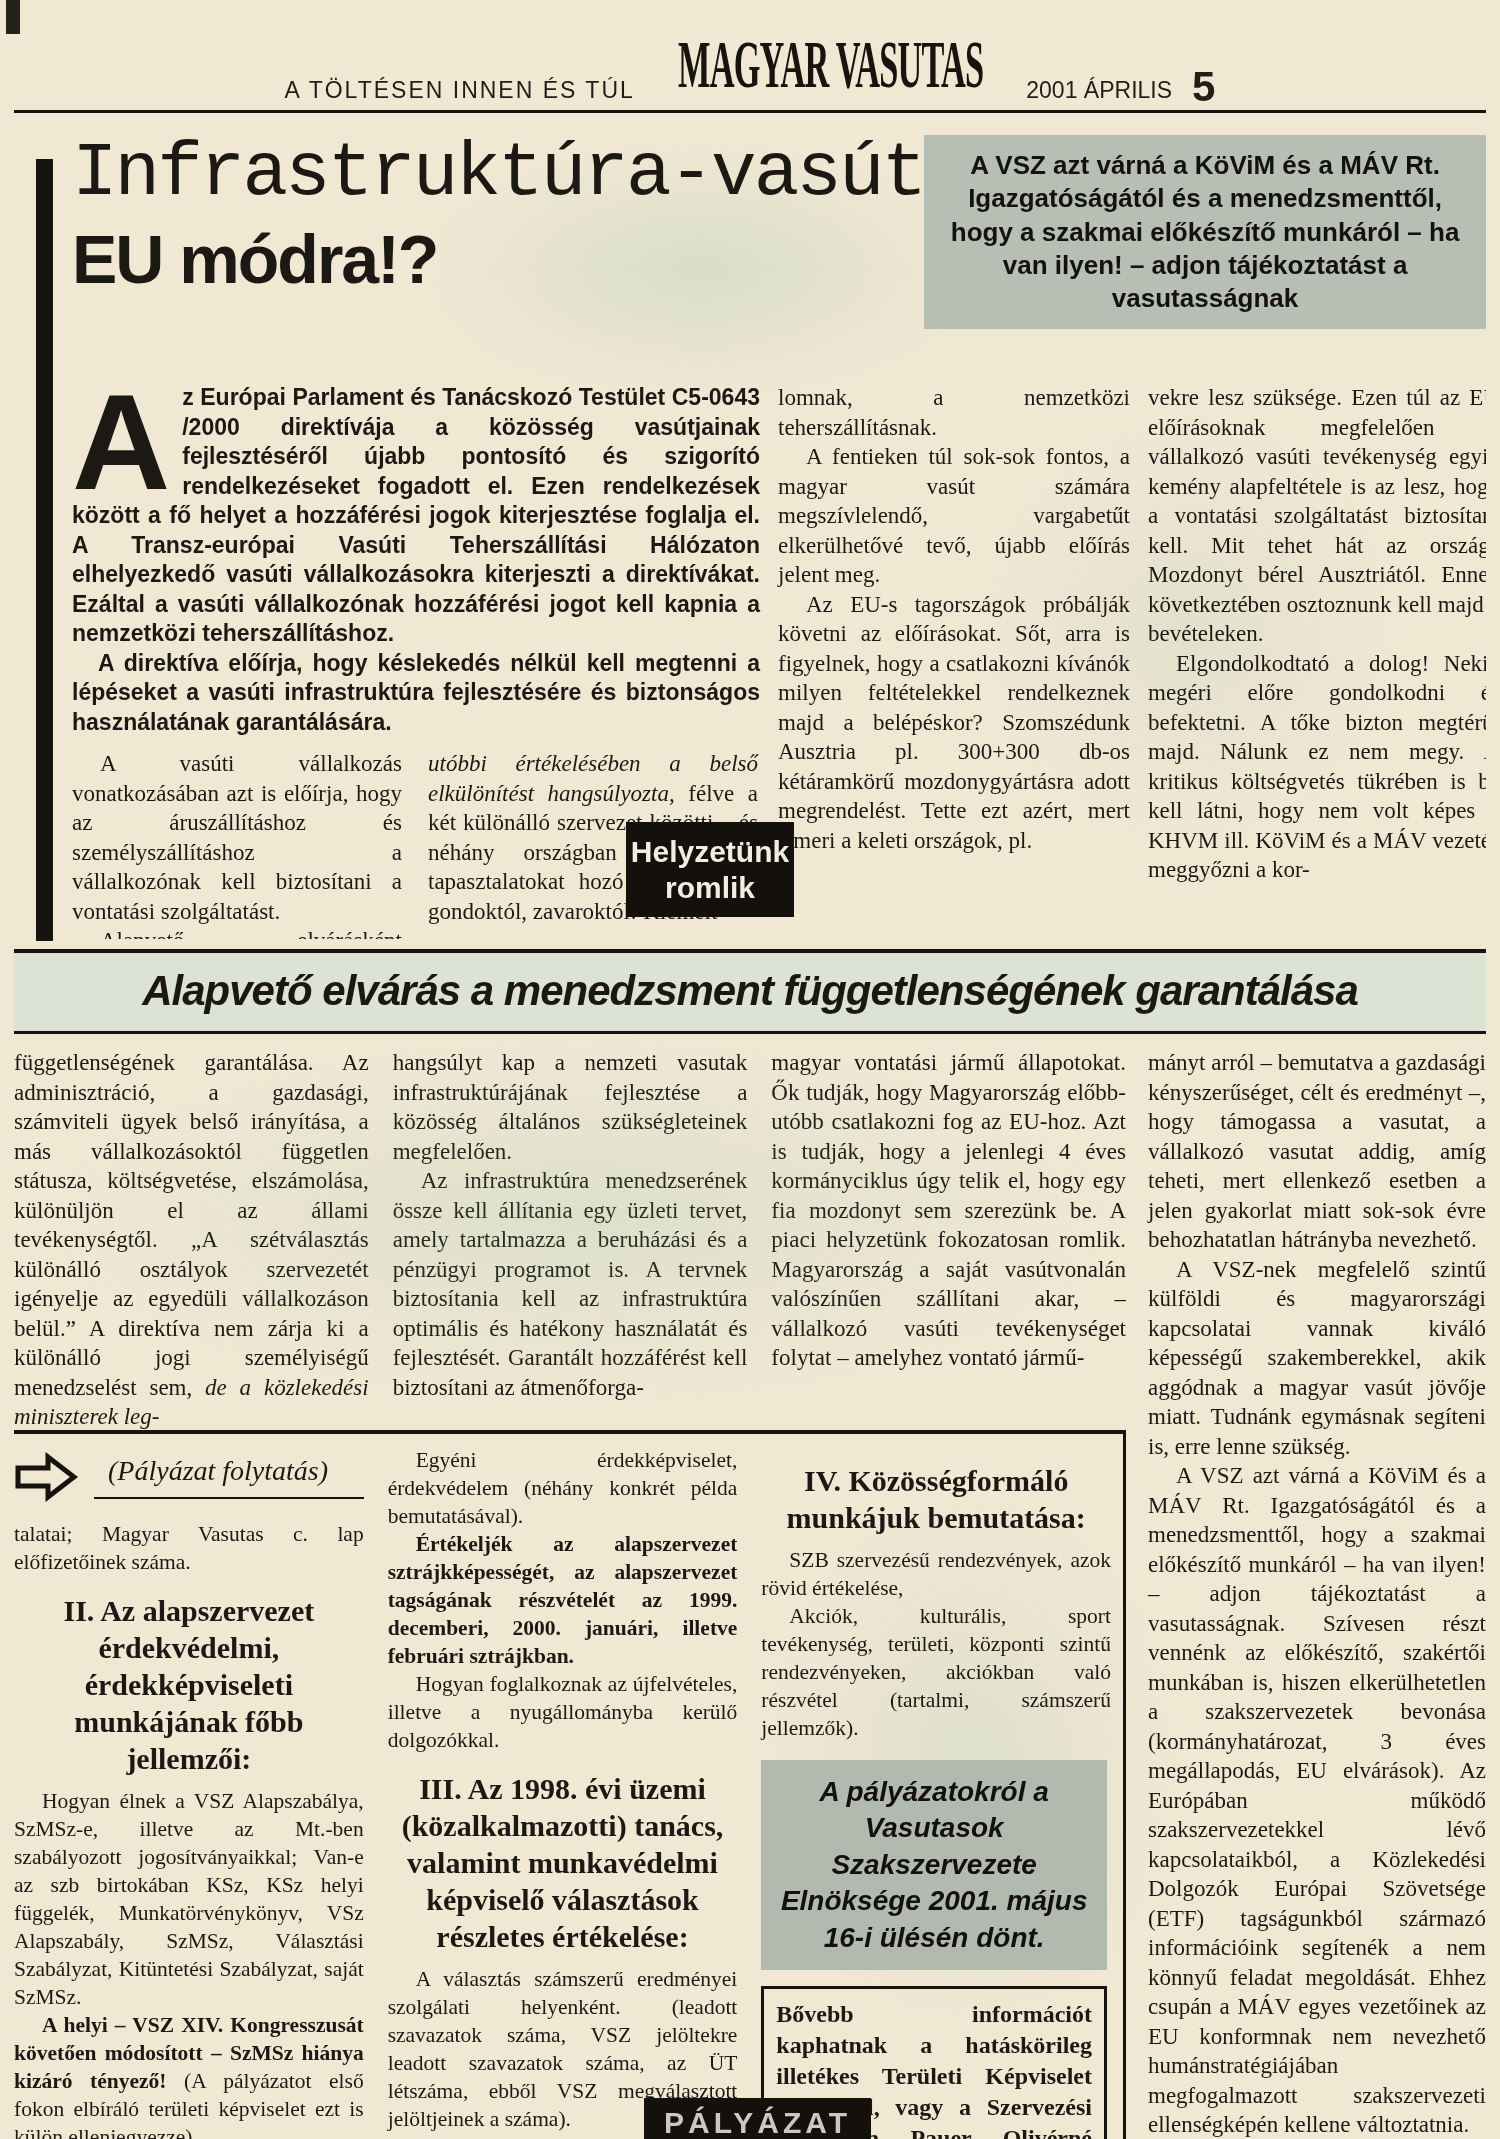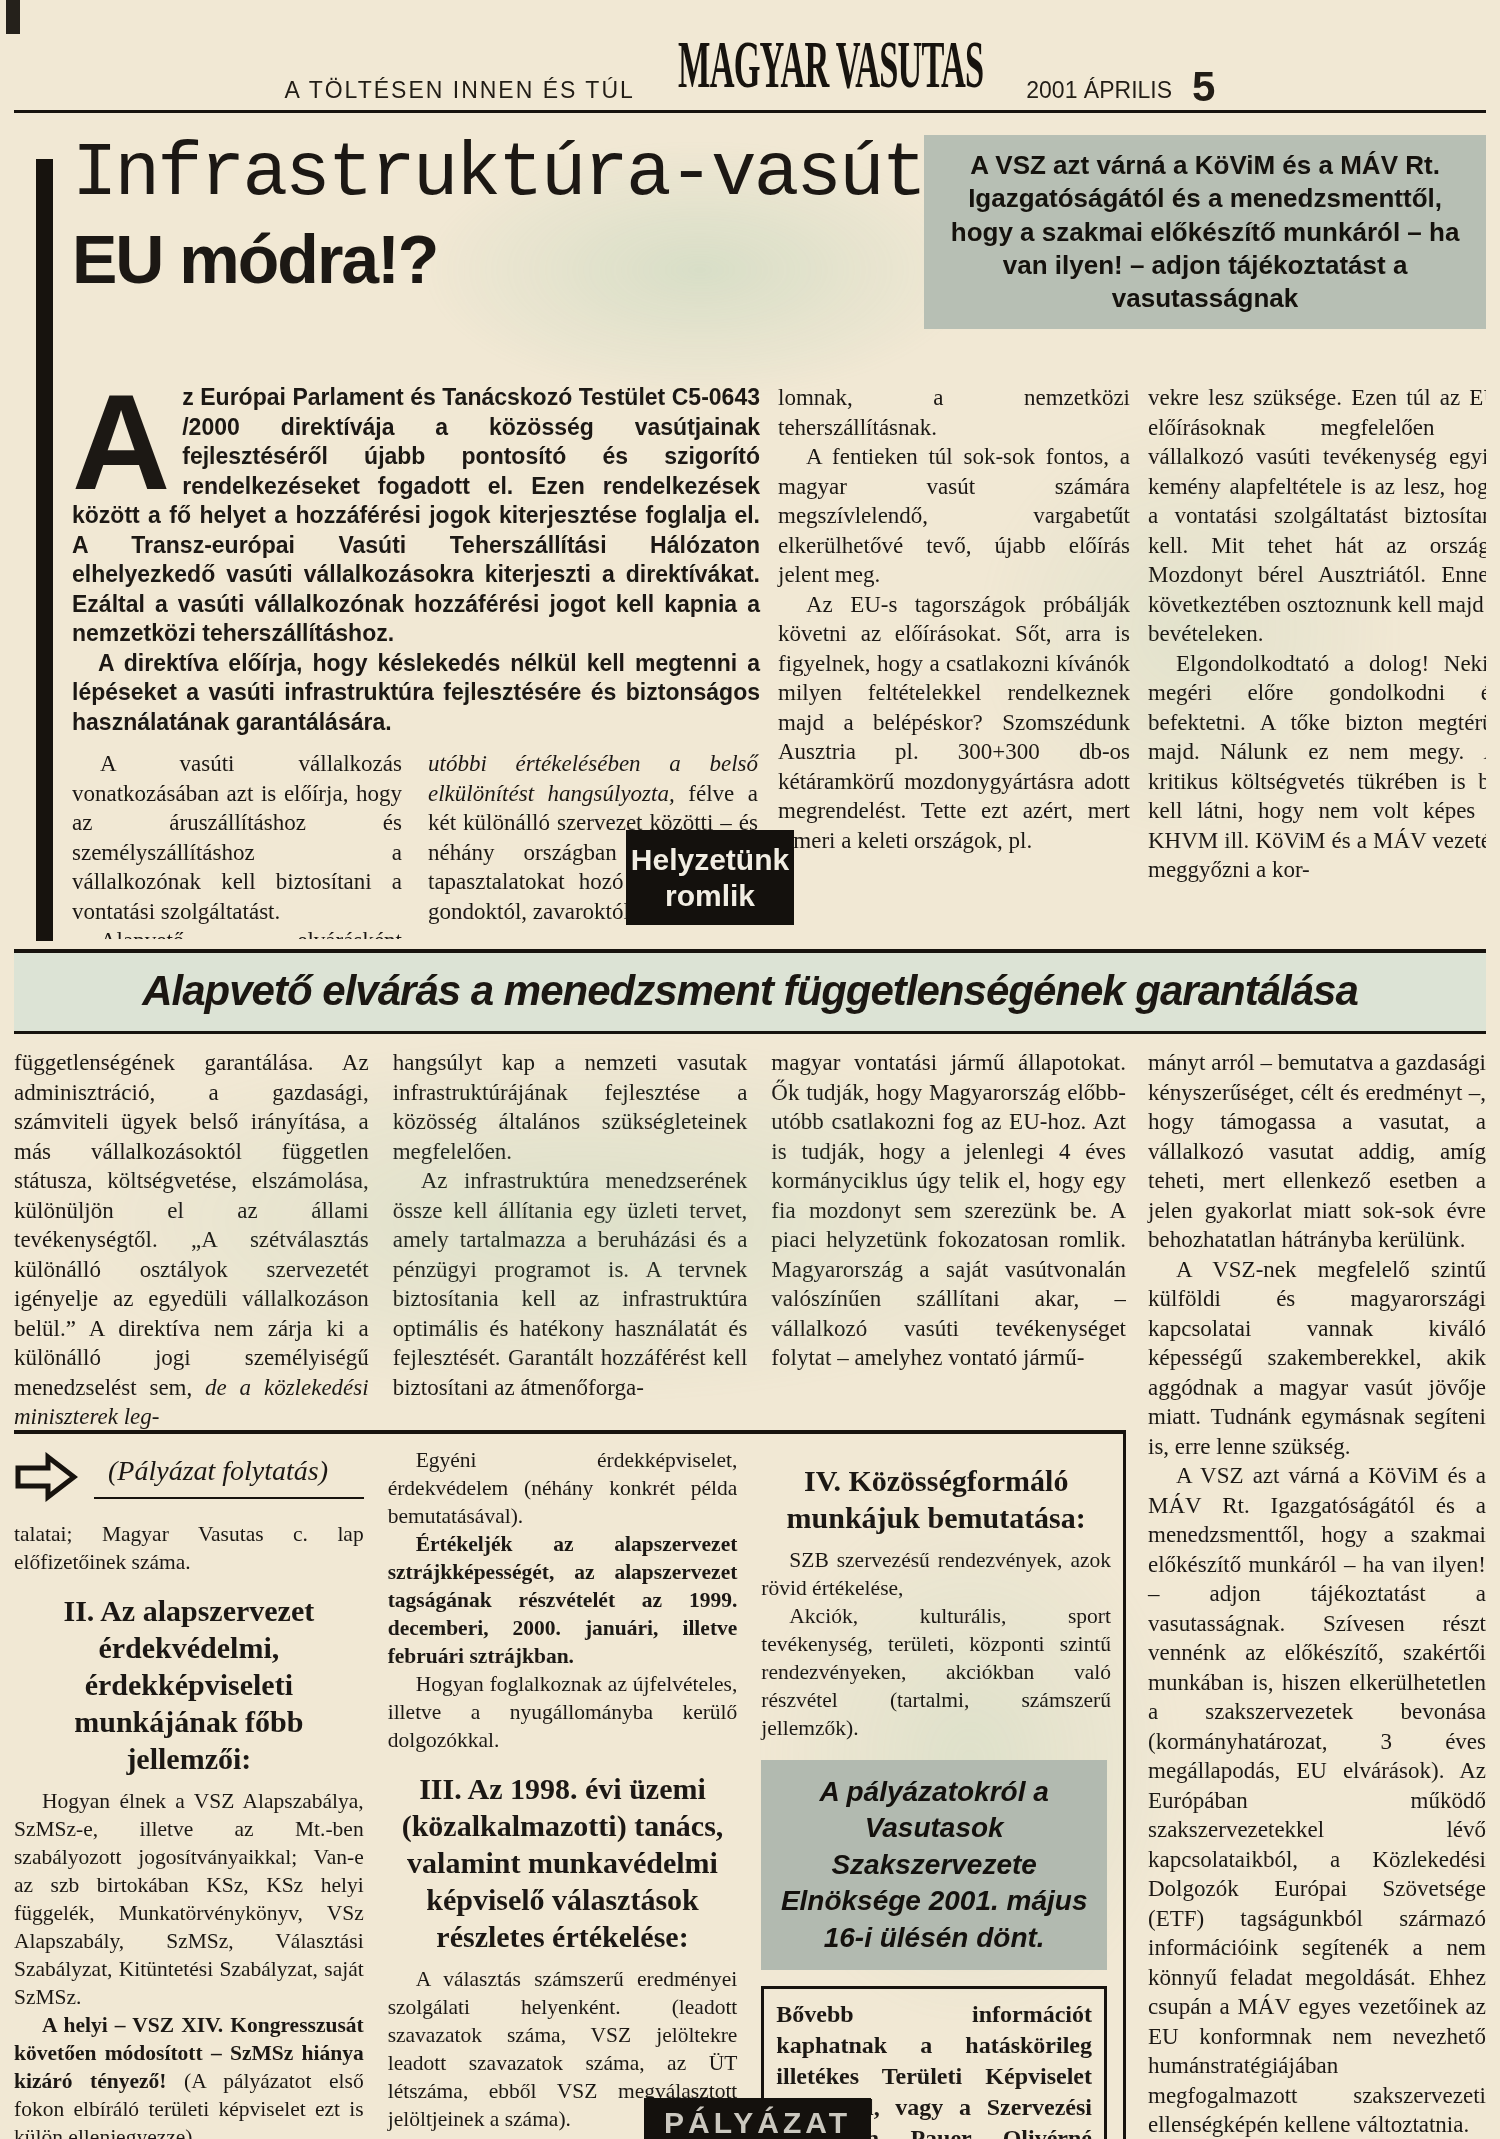--- a/index.html
+++ b/index.html
@@ -35,21 +35,21 @@
   .a1-left{width:688px;position:relative;flex:none;}
   .lead{font-family:"Liberation Sans",sans-serif;font-weight:bold;font-size:22.5px;line-height:27px;
         text-align:justify;margin:0;}
   .lead2{margin-top:0;text-indent:26px;}
   .dropcap{float:left;font-size:136px;line-height:.76;margin:8px 12px 0 0;font-family:"Liberation Sans",sans-serif;font-weight:bold;}
   .a1-subcols{display:flex;gap:26px;margin-top:12px;}
   .subcol{width:330px;flex:none;}
   .bodytxt p{margin:0;font-size:23px;line-height:29.5px;text-align:justify;}
   .bodytxt .ind{text-indent:28px;}
   .it{font-style:italic;}
-  .callout{position:absolute;right:-34px;bottom:14px;width:160px;background:#14110d;color:#f1ede2;
+  .callout{position:absolute;right:-34px;bottom:22px;width:160px;background:#14110d;color:#f1ede2;
            font-family:"Liberation Sans",sans-serif;font-weight:bold;font-size:30px;line-height:1.18;
            text-align:center;padding:12px 4px;}
   .a1-col3,.a1-col4{width:352px;flex:none;}
 
   
   .banner{border-top:4px solid #17130e;border-bottom:3px solid #17130e;background:#dce3d5;
           text-align:center;font-family:"Liberation Sans",sans-serif;font-weight:bold;font-size:42px;
           letter-spacing:-1px;padding:14px 0 16px;color:#1b1712;font-style:italic;}
 
   
@@ -184,19 +184,19 @@
           <div class="decision-box">A pályázatokról a Vasutasok Szakszervezete Elnöksége 2001. május 16-i ülésén dönt.</div>
           <div class="info-box">Bővebb információt kaphatnak a hatáskörileg illetékes Területi Képviselet titkárától, vagy a Szervezési Osztályon Pauer Olivérné szakértőtől, a 01/16–86-os telefonszámon.</div>
 
         </div>
 
         <div class="palyazat-tag">PÁLYÁZAT</div>
       </div>
     </div>
 
     <div class="a2-col4 bodytxt">
-      <p>mányt arról – bemutatva a gazdasági kényszerűséget, célt és eredményt –, hogy támogassa a vasutat, a vállalkozó vasutat addig, amíg teheti, mert ellenkező esetben a jelen gyakorlat miatt sok-sok évre behozhatatlan hátrányba kerülünk.</p>
+      <p>mányt arról – bemutatva a gazdasági kényszerűséget, célt és eredményt –, hogy támogassa a vasutat, a vállalkozó vasutat addig, amíg teheti, mert ellenkező esetben a jelen gyakorlat miatt sok-sok évre behozhatatlan hátrányba nevezhető.</p>
       <p class="ind">A VSZ-nek megfelelő szintű külföldi és magyarországi kapcsolatai vannak kiváló képességű szakemberekkel, akik aggódnak a magyar vasút jövője miatt. Tudnánk egymásnak segíteni is, erre lenne szükség.</p>
       <p class="ind">A VSZ azt várná a KöViM és a MÁV Rt. Igazgatóságától és a menedzsmenttől, hogy a szakmai előkészítő munkáról – ha van ilyen! – adjon tájékoztatást a vasutasságnak. Szívesen részt vennénk az előkészítő, szakértői munkában is, hiszen elkerülhetetlen a szakszervezetek bevonása (kormányhatározat, 3 éves megállapodás, EU elvárások). Az Európában működő szakszervezetekkel lévő kapcsolataikból, a Közlekedési Dolgozók Európai Szövetsége (ETF) tagságunkból származó információink segítenék a nem könnyű feladat megoldását. Ehhez csupán a MÁV egyes vezetőinek az EU konformnak nem nevezhető humánstratégiájában megfogalmazott szakszervezeti ellenségképén kellene változtatnia.</p>
 
     </div>
   </div>
 </div>
 
 </body></html>

